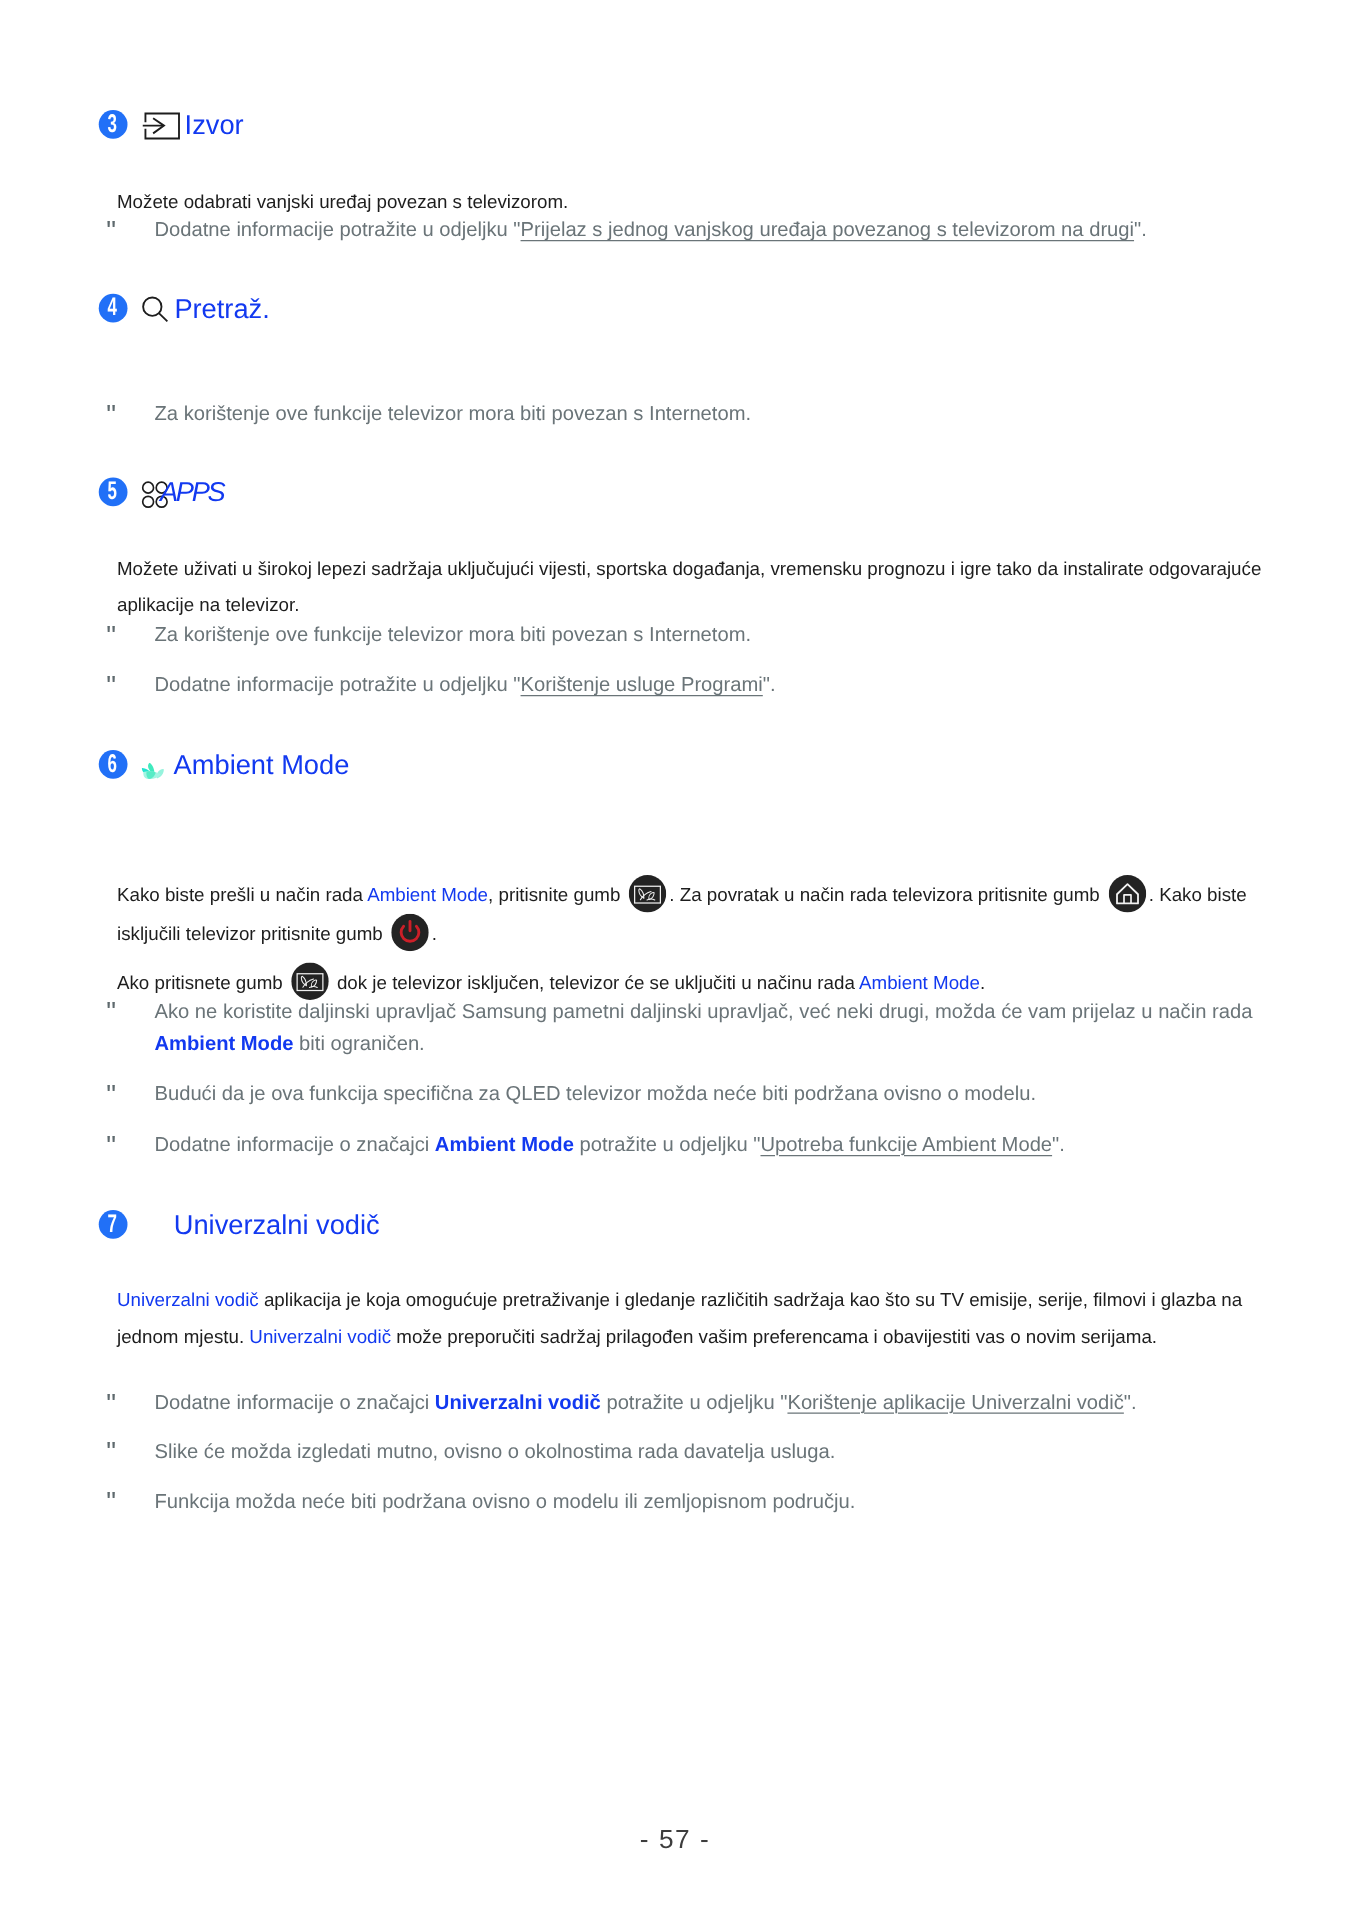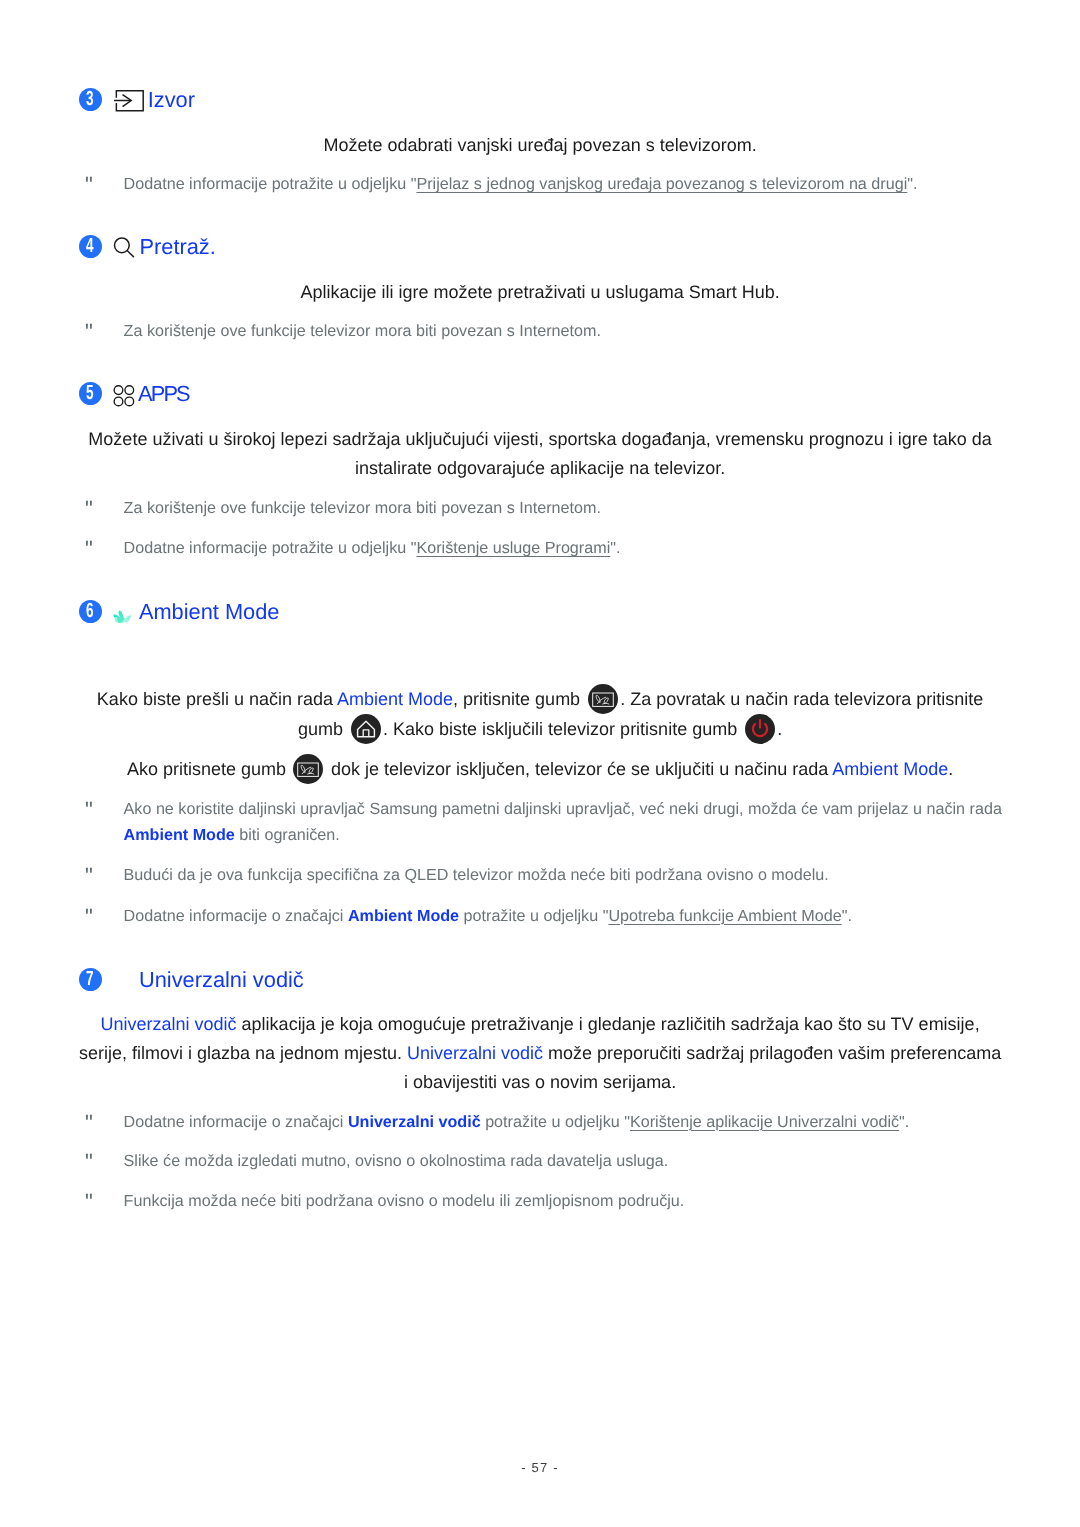--- a/index.html
+++ b/index.html
@@ -13,38 +13,38 @@
   .sec-head{position:absolute;left:0;width:1080px;height:24px;}
   .num-badge{position:absolute;left:78.5px;top:0;width:23px;height:23px;border-radius:50%;
              background:#2170f7;color:#fff;font-size:20.5px;font-weight:600;
              display:flex;align-items:center;justify-content:center;line-height:1;box-sizing:border-box;}
   .num-badge>span{display:block;transform:scaleX(0.66) translateY(0.2px);transform-origin:center;}
   .sec-icon{position:absolute;top:50%;transform:translateY(-50%);display:block;}
   .sec-title{position:absolute;top:50%;transform:translateY(-50%);
              color:#1239f0;font-size:21.8px;line-height:1;white-space:nowrap;}
 
   
-  .para{position:absolute;left:77.6px;width:925px;margin:0;
-        font-size:18px;line-height:29.0px;color:#1d1d1d;text-align:center;}
+  .para{position:absolute;left:77.6px;width:925px;margin:16px;
+        font-size:15px;line-height:29.0px;color:#1d1d1d;}
   .para .hl{color:#1239f0;}
 
   
   .note{position:absolute;left:77.6px;width:945px;font-size:16.15px;line-height:25.8px;color:#6a7478;}
   .note .mark{position:absolute;left:7.4px;top:-0.2px;font-size:22px;font-weight:500;
               letter-spacing:-3.9px;color:#5f6a6e;}
   .note .txt{display:block;margin-left:46px;}
   .note .hl{color:#1239f0;font-weight:600;}
   .note .link{text-decoration:underline;text-decoration-thickness:1px;text-underline-offset:2.5px;}
 
   
   svg.rbtn{display:inline-block;width:30px;height:30px;vertical-align:-9.2px;margin:0 2.5px;}
 
   
   .pg-num{position:absolute;left:0;right:0;top:1460px;text-align:center;
-          font-size:13px;color:#3d3d3d;letter-spacing:1.2px;}
+          font-size:21px;color:#3d3d3d;letter-spacing:1.2px;}
 
 </style>
 </head>
 <body>
 
 <div class="page">
   <div class="sec-head" style="top:88px">
     <div class="num-badge">
         <span>3</span>
       </div>
@@ -63,36 +63,35 @@
   <div class="sec-head" style="top:235px">
     <div class="num-badge">
         <span>4</span>
       </div>
     <div class="sec-icon" style="left:113.0px;margin-top:2.8px"><svg width="24" height="28" viewBox="0 0 24 28" fill="none">
 <circle cx="8.85" cy="11.8" r="7.35" stroke="#1d1d1d" stroke-width="1.5" fill="none"></circle>
 <path d="M14.1 17.0L20.9 23.6" stroke="#1d1d1d" stroke-width="1.5" stroke-linecap="butt"></path>
 </svg></div>
     <div class="sec-title" style="left:139.5px;">Pretraž.</div>
   </div>
-  <p class="para" style="top:278px"><span>Aplikacije ili igre možete pretraživati u uslugama Smart Hub.</span></p>
   <div class="note" style="top:319px">
       <span class="mark">"</span>
       <span class="txt"><span>Za korištenje ove funkcije televizor mora biti povezan s Internetom.</span></span>
     </div>
   <div class="sec-head" style="top:382px">
     <div class="num-badge">
         <span>5</span>
       </div>
     <div class="sec-icon" style="left:113.4px;margin-top:4.8px"><svg width="23" height="24" viewBox="0 0 23 24" fill="none">
 <circle cx="5.5" cy="5.6" r="4.35" stroke="#1d1d1d" stroke-width="1.35" fill="none"></circle>
 <circle cx="16.3" cy="5.6" r="4.35" stroke="#1d1d1d" stroke-width="1.35" fill="none"></circle>
 <circle cx="5.5" cy="16.9" r="4.35" stroke="#1d1d1d" stroke-width="1.35" fill="none"></circle>
 <circle cx="16.3" cy="16.9" r="4.35" stroke="#1d1d1d" stroke-width="1.35" fill="none"></circle>
 </svg></div>
-    <div class="sec-title" style="left:138px;letter-spacing:-1.85px;">APPS</div>
+    <div class="sec-title" style="left:128px;letter-spacing:-1.85px;font-style:italic;">APPS</div>
   </div>
   <p class="para" style="top:425px"><span>Možete uživati u širokoj lepezi sadržaja uključujući vijesti, sportska događanja, vremensku prognozu i igre tako da instalirate odgovarajuće aplikacije na televizor.</span></p>
   <div class="note" style="top:496px">
       <span class="mark">"</span>
       <span class="txt"><span>Za korištenje ove funkcije televizor mora biti povezan s Internetom.</span></span>
     </div>
   <div class="note" style="top:536px">
       <span class="mark">"</span>
       <span class="txt"><span>Dodatne informacije potražite u odjeljku "</span><span class="link">Korištenje usluge Programi</span><span>".</span></span>
     </div>

